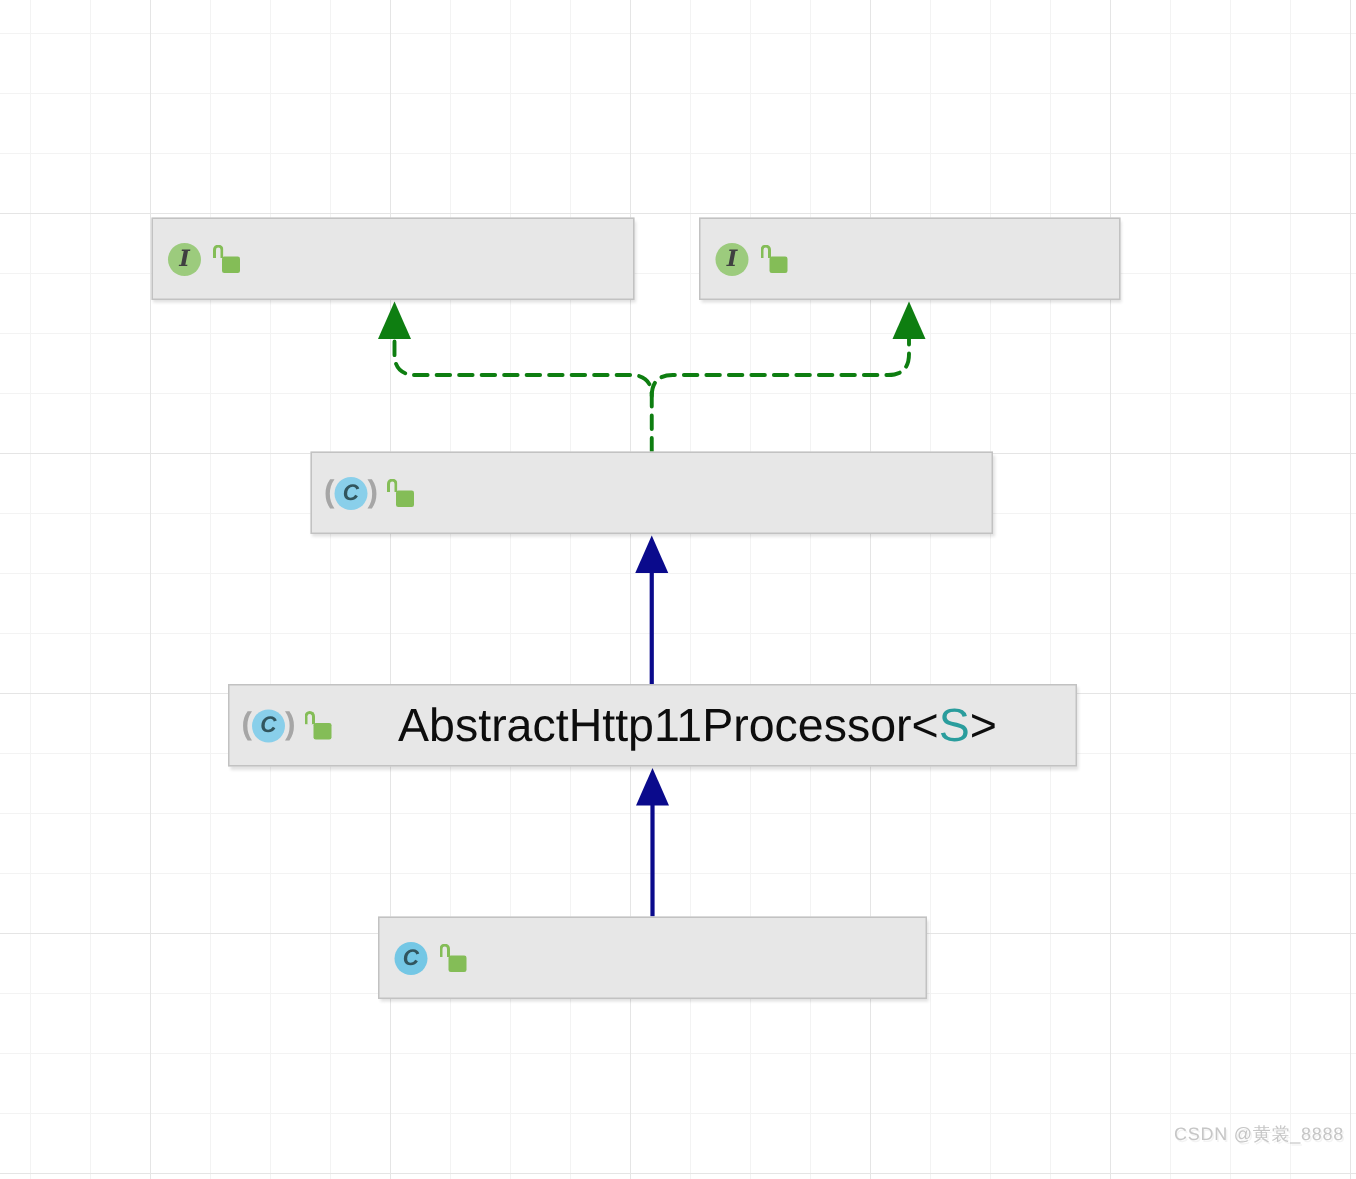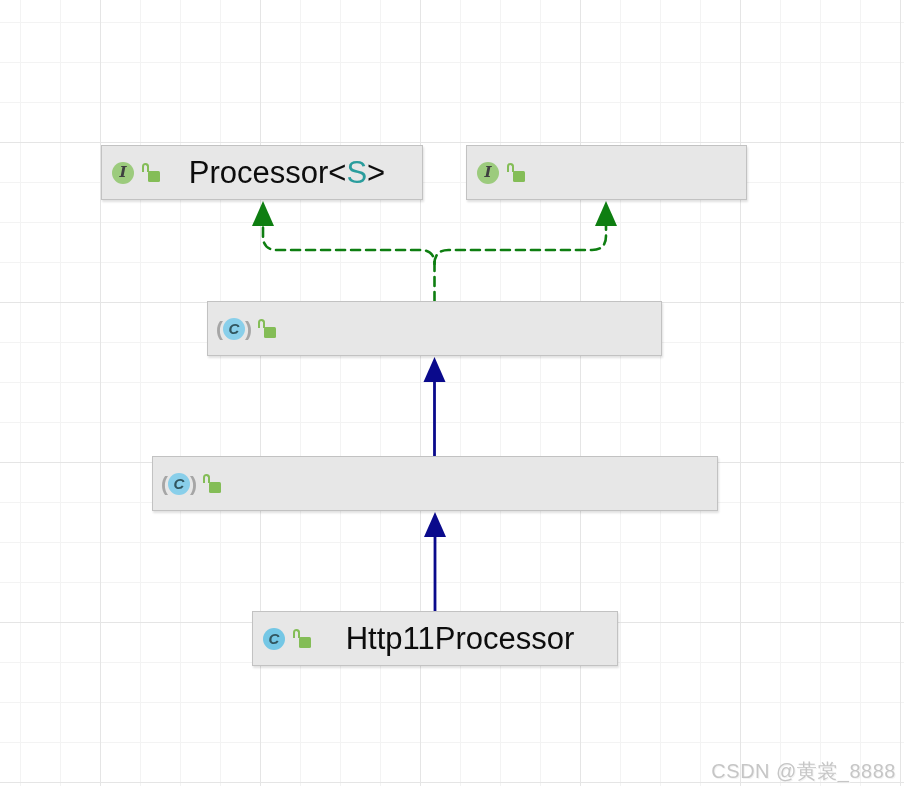--- a/index.html
+++ b/index.html
@@ -117,23 +117,23 @@
     font-size:31px;
     font-weight:400;
     color:var(--node-text,#0d0d0d);
     white-space:nowrap;
     padding-left:4px;
   }
   .tparam{color:var(--type-param,#2a9d9d);}
 
   #watermark{
     position:absolute;
-    right:8px;bottom:1px;
+    right:8px;bottom:21px;
     z-index:3;
-    font-size:20px;
+    font-size:12px;
     color:var(--watermark-gray,#c6c6c6);
     text-shadow:1px 1px 0 #f3f3f3;
     letter-spacing:0.5px;
   }
 </style>
 </head>
 <body>
 
 <div id="canvas">
 
@@ -153,21 +153,20 @@
   </svg>
 
   <div class="node n1">
     <span class="kind-icon iface">
         <i>I</i>
       </span>
     <span class="lock">
         <i class="shackle"></i>
         <i class="lockbody"></i>
       </span>
-    <span class="label"><span>Processor</span><span class="generic-wrap"><span>&lt;</span><span class="tparam">S</span><span>&gt;</span></span></span>
   </div>
 
   <div class="node n2">
     <span class="kind-icon iface">
         <i>I</i>
       </span>
     <span class="lock">
         <i class="shackle"></i>
         <i class="lockbody"></i>
       </span>
@@ -184,28 +183,28 @@
   </div>
 
   <div class="node n4">
     <span class="kind-icon abs">
         <i>C</i>
       </span>
     <span class="lock">
         <i class="shackle"></i>
         <i class="lockbody"></i>
       </span>
+    <span class="label"><span>AbstractHttp11Processor</span><span class="generic-wrap"><span>&lt;</span><span class="tparam">S</span><span>&gt;</span></span></span>
   </div>
 
   <div class="node n5">
     <span class="kind-icon cls">
         <i>C</i>
       </span>
     <span class="lock">
         <i class="shackle"></i>
         <i class="lockbody"></i>
       </span>
-    <span class="label"><span>Http11Processor</span></span>
   </div>
 
   <div id="watermark">CSDN @黄裳_8888</div>
 
 </div>
 
 </body></html>

